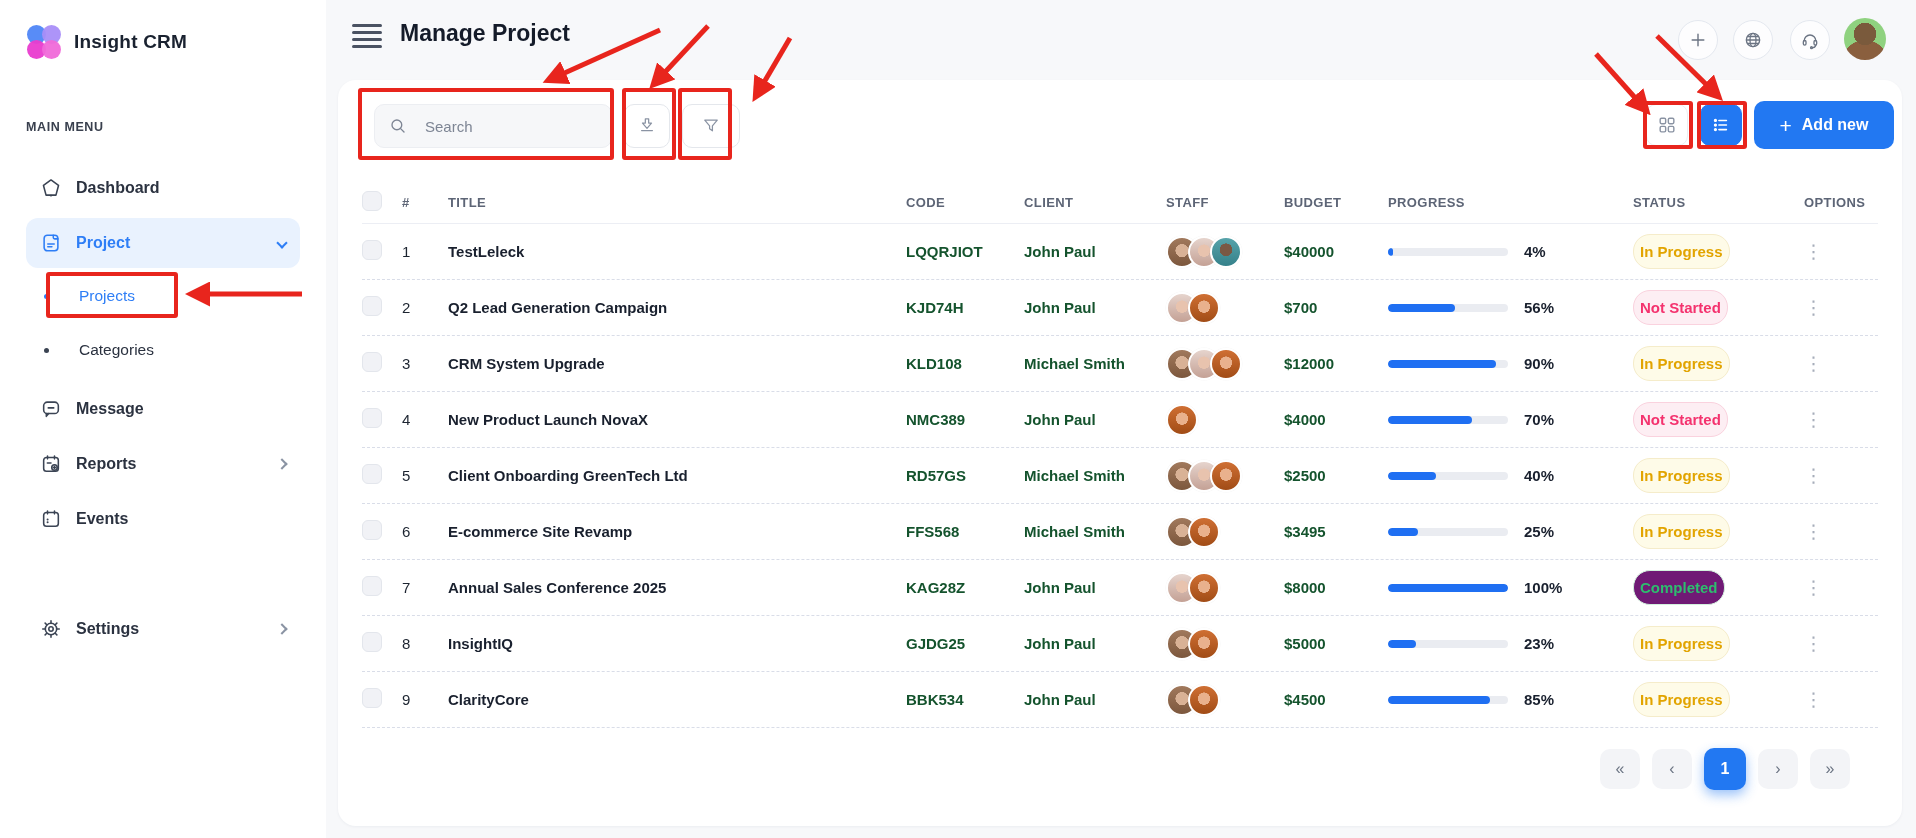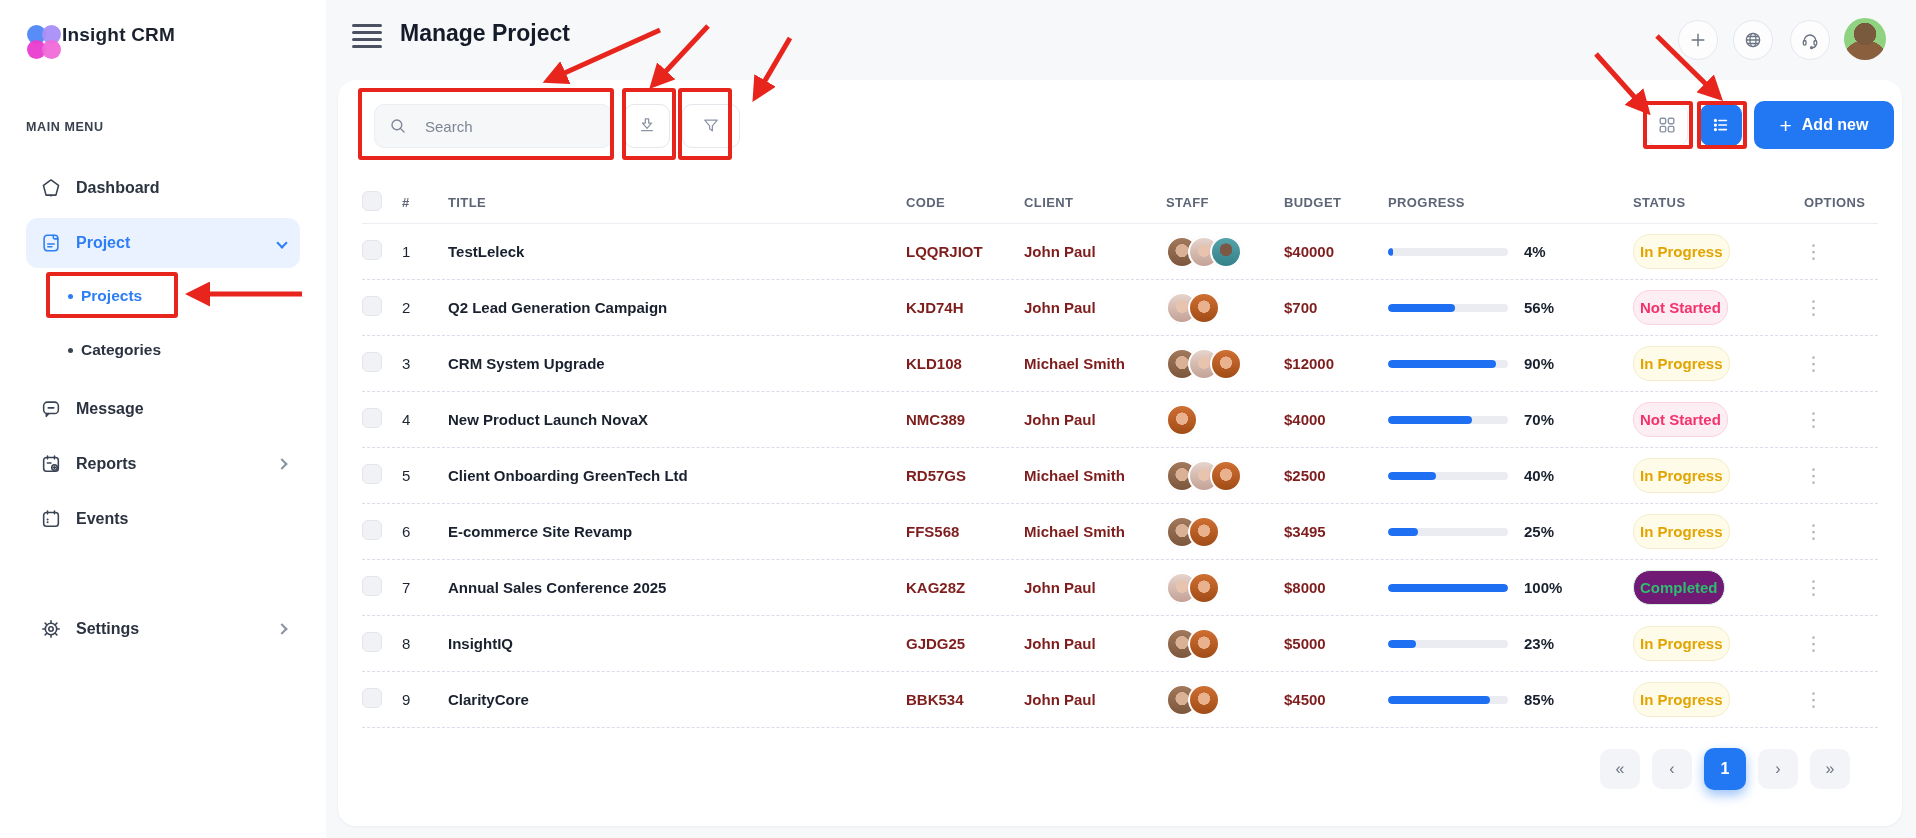--- a/index.html
+++ b/index.html
@@ -4,36 +4,36 @@
 <style>
   * { margin:0; padding:0; box-sizing:border-box; }
   html,body { width:1916px; height:838px; }
   body {
     font-family:"Liberation Sans", sans-serif;
     background:#f7f8fa; color:#1c2430;
     position:relative; overflow:hidden;
   }
   
   .sidebar { position:absolute; left:0; top:0; width:326px; height:838px; background:#fff; z-index:2; }
-  .logo-row { position:absolute; left:26px; top:24px; display:flex; gap:0; }
+  .logo-row { position:absolute; left:26px; top:24px; display:flex; align-items:center; gap:12px; }
   .logo-flower { position:relative; width:36px; height:36px; }
   .logo-flower i { position:absolute; width:19px; height:19px; border-radius:50%; opacity:.95; }
   .petal-tl { left:1px;  top:1px;  background:#4f86f7; }
   .petal-tr { right:1px; top:1px;  background:#a98ef8; }
   .petal-bl { left:1px;  bottom:1px; background:#e93ccf; }
   .petal-br { right:1px; bottom:1px; background:#f06ad9; }
   .logo-text { font-size:19px; font-weight:700; color:#1a2230; letter-spacing:.2px; }
   .menu-label { position:absolute; left:26px; top:120px; font-size:12.5px; font-weight:700; color:#39404e; letter-spacing:.6px; }
   .menu-row { position:absolute; left:26px; width:274px; height:44px; display:flex; align-items:center; gap:14px;
               font-size:16px; font-weight:600; color:#2b3240; border-radius:12px; padding:0 14px; cursor:pointer; }
   .menu-row svg { flex:0 0 auto; }
   .menu-row .grow { flex:1; }
   .menu-row.active { background:#e9f2fe; color:#2e7ef6; height:50px; }
-  .sub-row { position:absolute; left:68px; width:200px; height:32px; display:flex; align-items:center; gap:8px;
-             font-size:15.5px; font-weight:700; color:#2b3240; cursor:pointer; }
+  .sub-row { position:absolute; left:44px; width:200px; height:32px; display:flex; align-items:center; gap:30px;
+             font-size:15.5px; font-weight:400; color:#2b3240; cursor:pointer; }
   .sub-row .bullet { width:5px; height:5px; border-radius:50%; background:#3a4352; }
   .sub-row.active { color:#2e7ef6; }
   .sub-row.active .bullet { background:#2e7ef6; }
   .chev { width:8px; height:8px; border-right:2px solid #8a93a3; border-bottom:2px solid #8a93a3; }
   .chev-right { transform:rotate(-45deg); }
   .chev-down { transform:rotate(45deg); border-color:#2e7ef6; }
   
   .hamburger { position:absolute; left:352px; top:24px; width:30px; height:24px; display:flex; flex-direction:column; justify-content:space-between; cursor:pointer; z-index:3; }
   .hamburger span { height:2.6px; background:#4a5262; border-radius:2px; }
   .page-title { position:absolute; left:400px; top:20px; font-size:23px; font-weight:700; color:#141b29; z-index:3; }
@@ -65,21 +65,21 @@
   .plus-glyph { font-size:21px; font-weight:400; line-height:1; }
   
   .table { position:absolute; left:24px; right:24px; top:102px; }
   .grid-cols { display:grid; grid-template-columns:40px 46px 1fr 118px 142px 118px 104px 232px 168px 90px; align-items:center; }
   .thead { height:42px; border-bottom:1px solid #eceef4; font-size:13px; font-weight:700; color:#5d6576; letter-spacing:.4px; }
   .thead .th-status, .tr .c-status { padding-left:13px; }
   .thead .th-options, .tr .c-options { padding-left:16px; }
   .tr { height:56px; border-bottom:1px dashed #d9dde8; font-size:15px; font-weight:500; color:#1c2430; }
   .checkbox { width:20px; height:20px; border-radius:6px; background:#f1f2f6; border:1px solid #e3e6ec; display:inline-block; cursor:pointer; }
   .c-title { font-weight:600; color:#19202e; }
-  .c-code, .c-client, .c-budget { font-weight:600; color:#7f1d1d; }
+  .c-code, .c-client, .c-budget { font-weight:600; color:#14532d; }
   .c-staff { display:flex; }
   .avatar { width:32px; height:32px; border-radius:50%; border:2px solid #fff; box-shadow:0 0 0 .5px rgba(0,0,0,.04); }
   .avatar + .avatar { margin-left:-10px; }
   .av-man-brown   { background:radial-gradient(circle at 50% 45%, #d9b296 0 31%, rgba(0,0,0,0) 32%), linear-gradient(180deg,#a1795c,#7c573d); }
   .av-woman-light { background:radial-gradient(circle at 50% 45%, #e8c3ae 0 29%, rgba(0,0,0,0) 30%), linear-gradient(180deg,#e6d4cd,#c4a195); }
   .av-man-teal    { background:radial-gradient(circle at 50% 42%, #7a5844 0 29%, rgba(0,0,0,0) 30%), linear-gradient(180deg,#57a3aa,#35818a); }
   .av-woman-orange{ background:radial-gradient(circle at 50% 45%, #e9b18d 0 29%, rgba(0,0,0,0) 30%), linear-gradient(180deg,#cf6f33,#a14c16); }
   .c-progress { display:flex; align-items:center; gap:16px; }
   .bar { width:120px; height:8px; border-radius:5px; background:#eaecf1; overflow:hidden; display:inline-block; }
   .fill { display:block; height:100%; border-radius:5px; background:#1f6ff2; }

